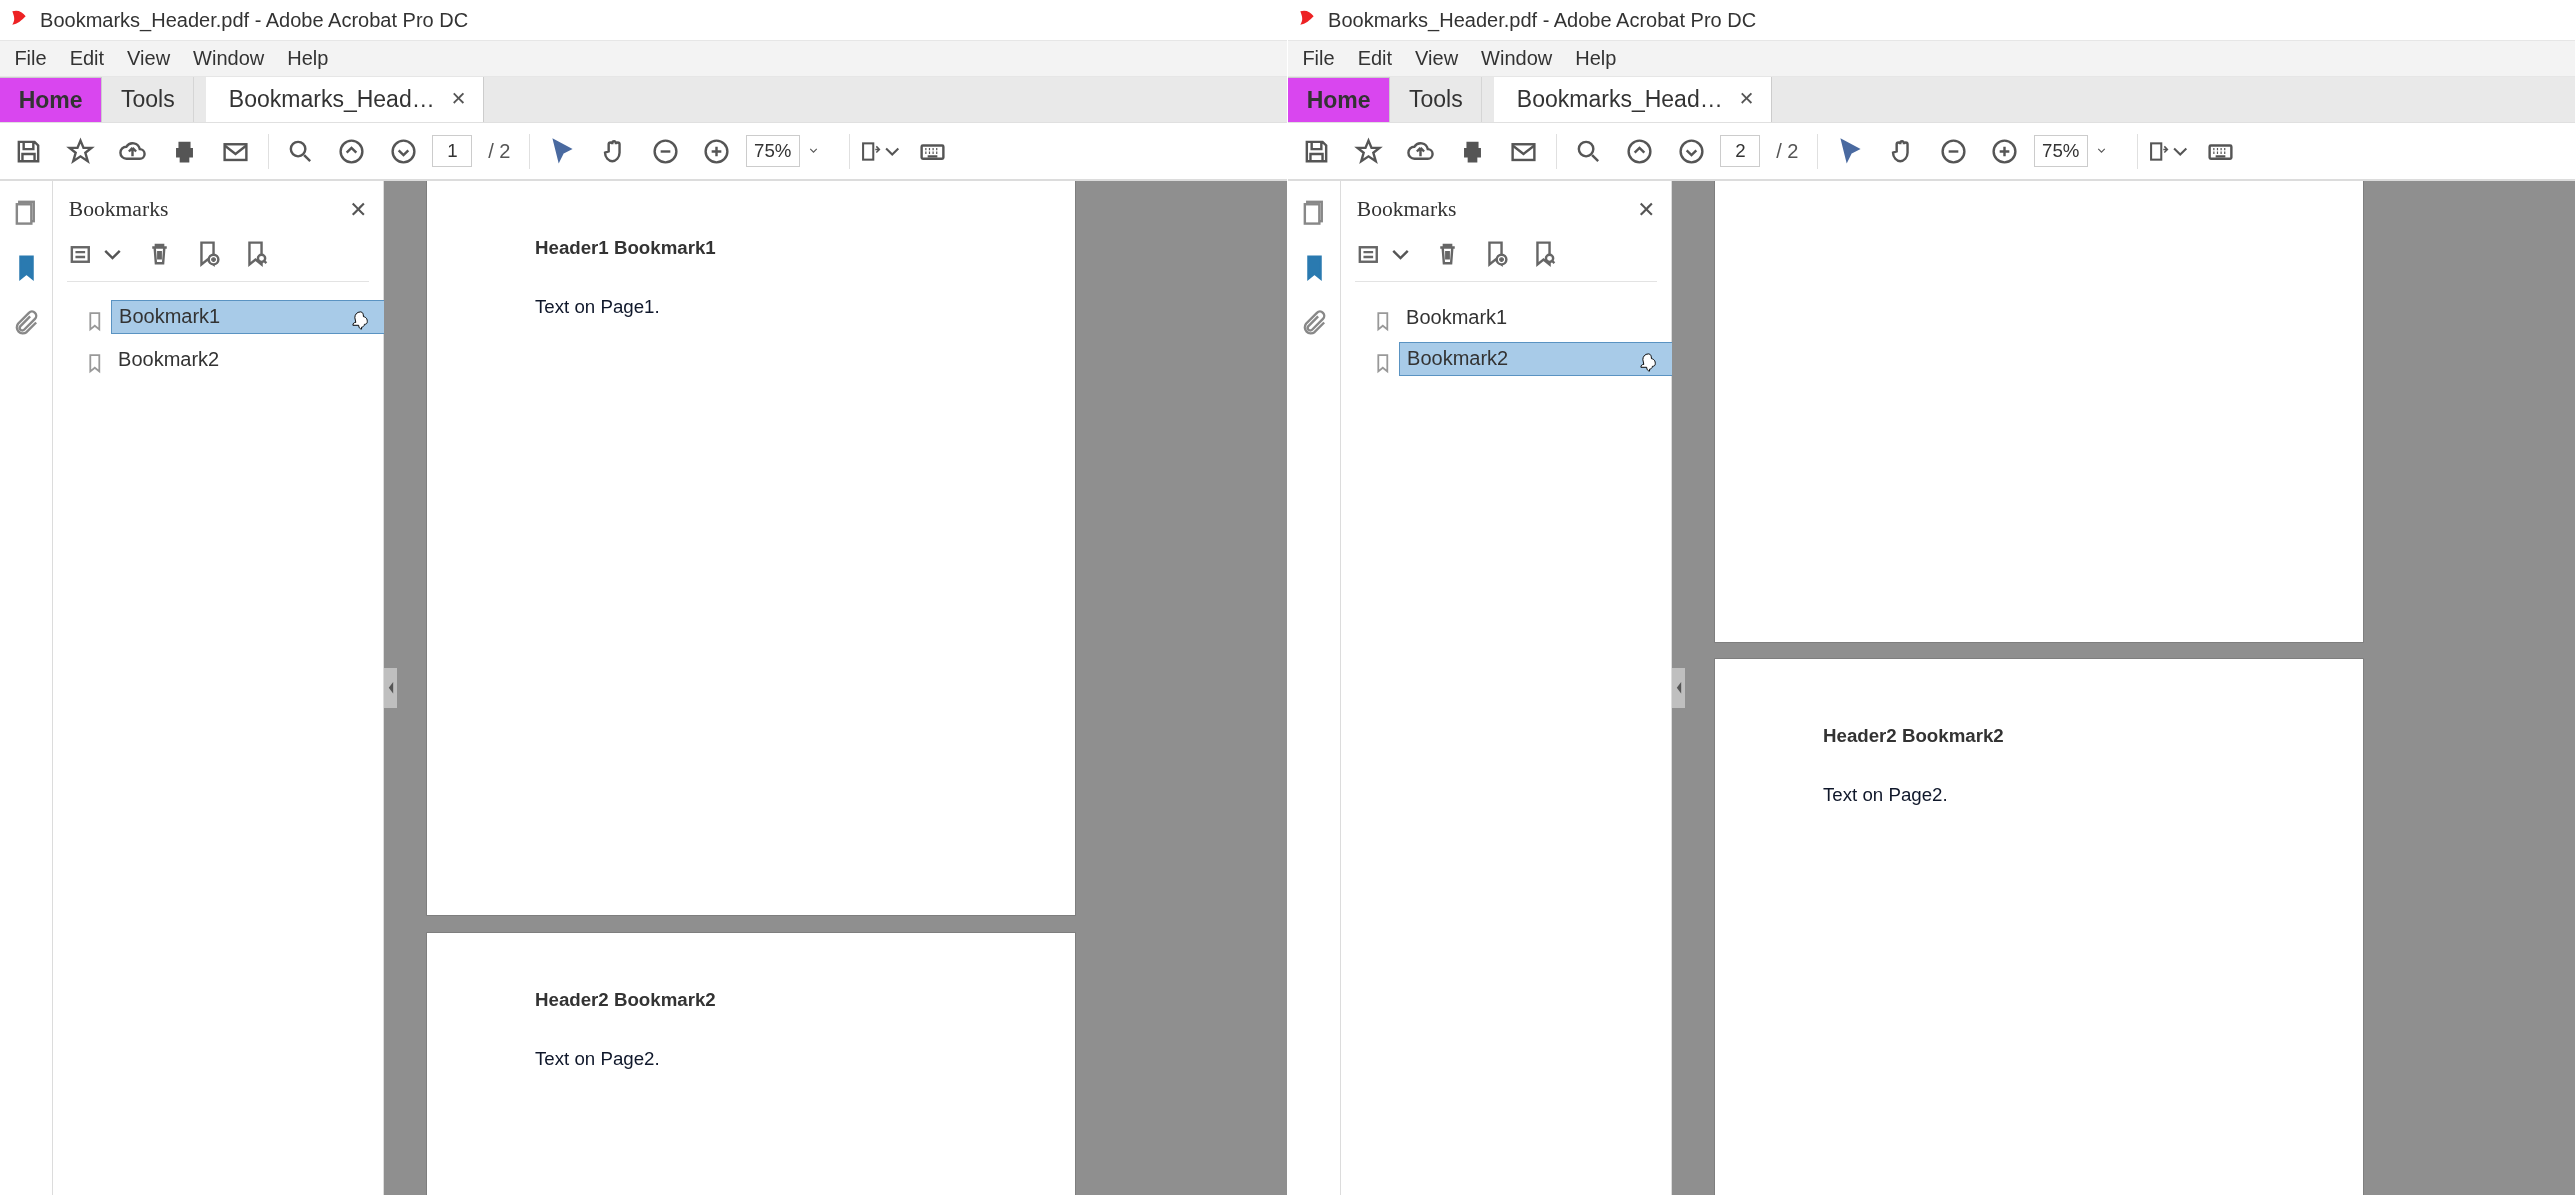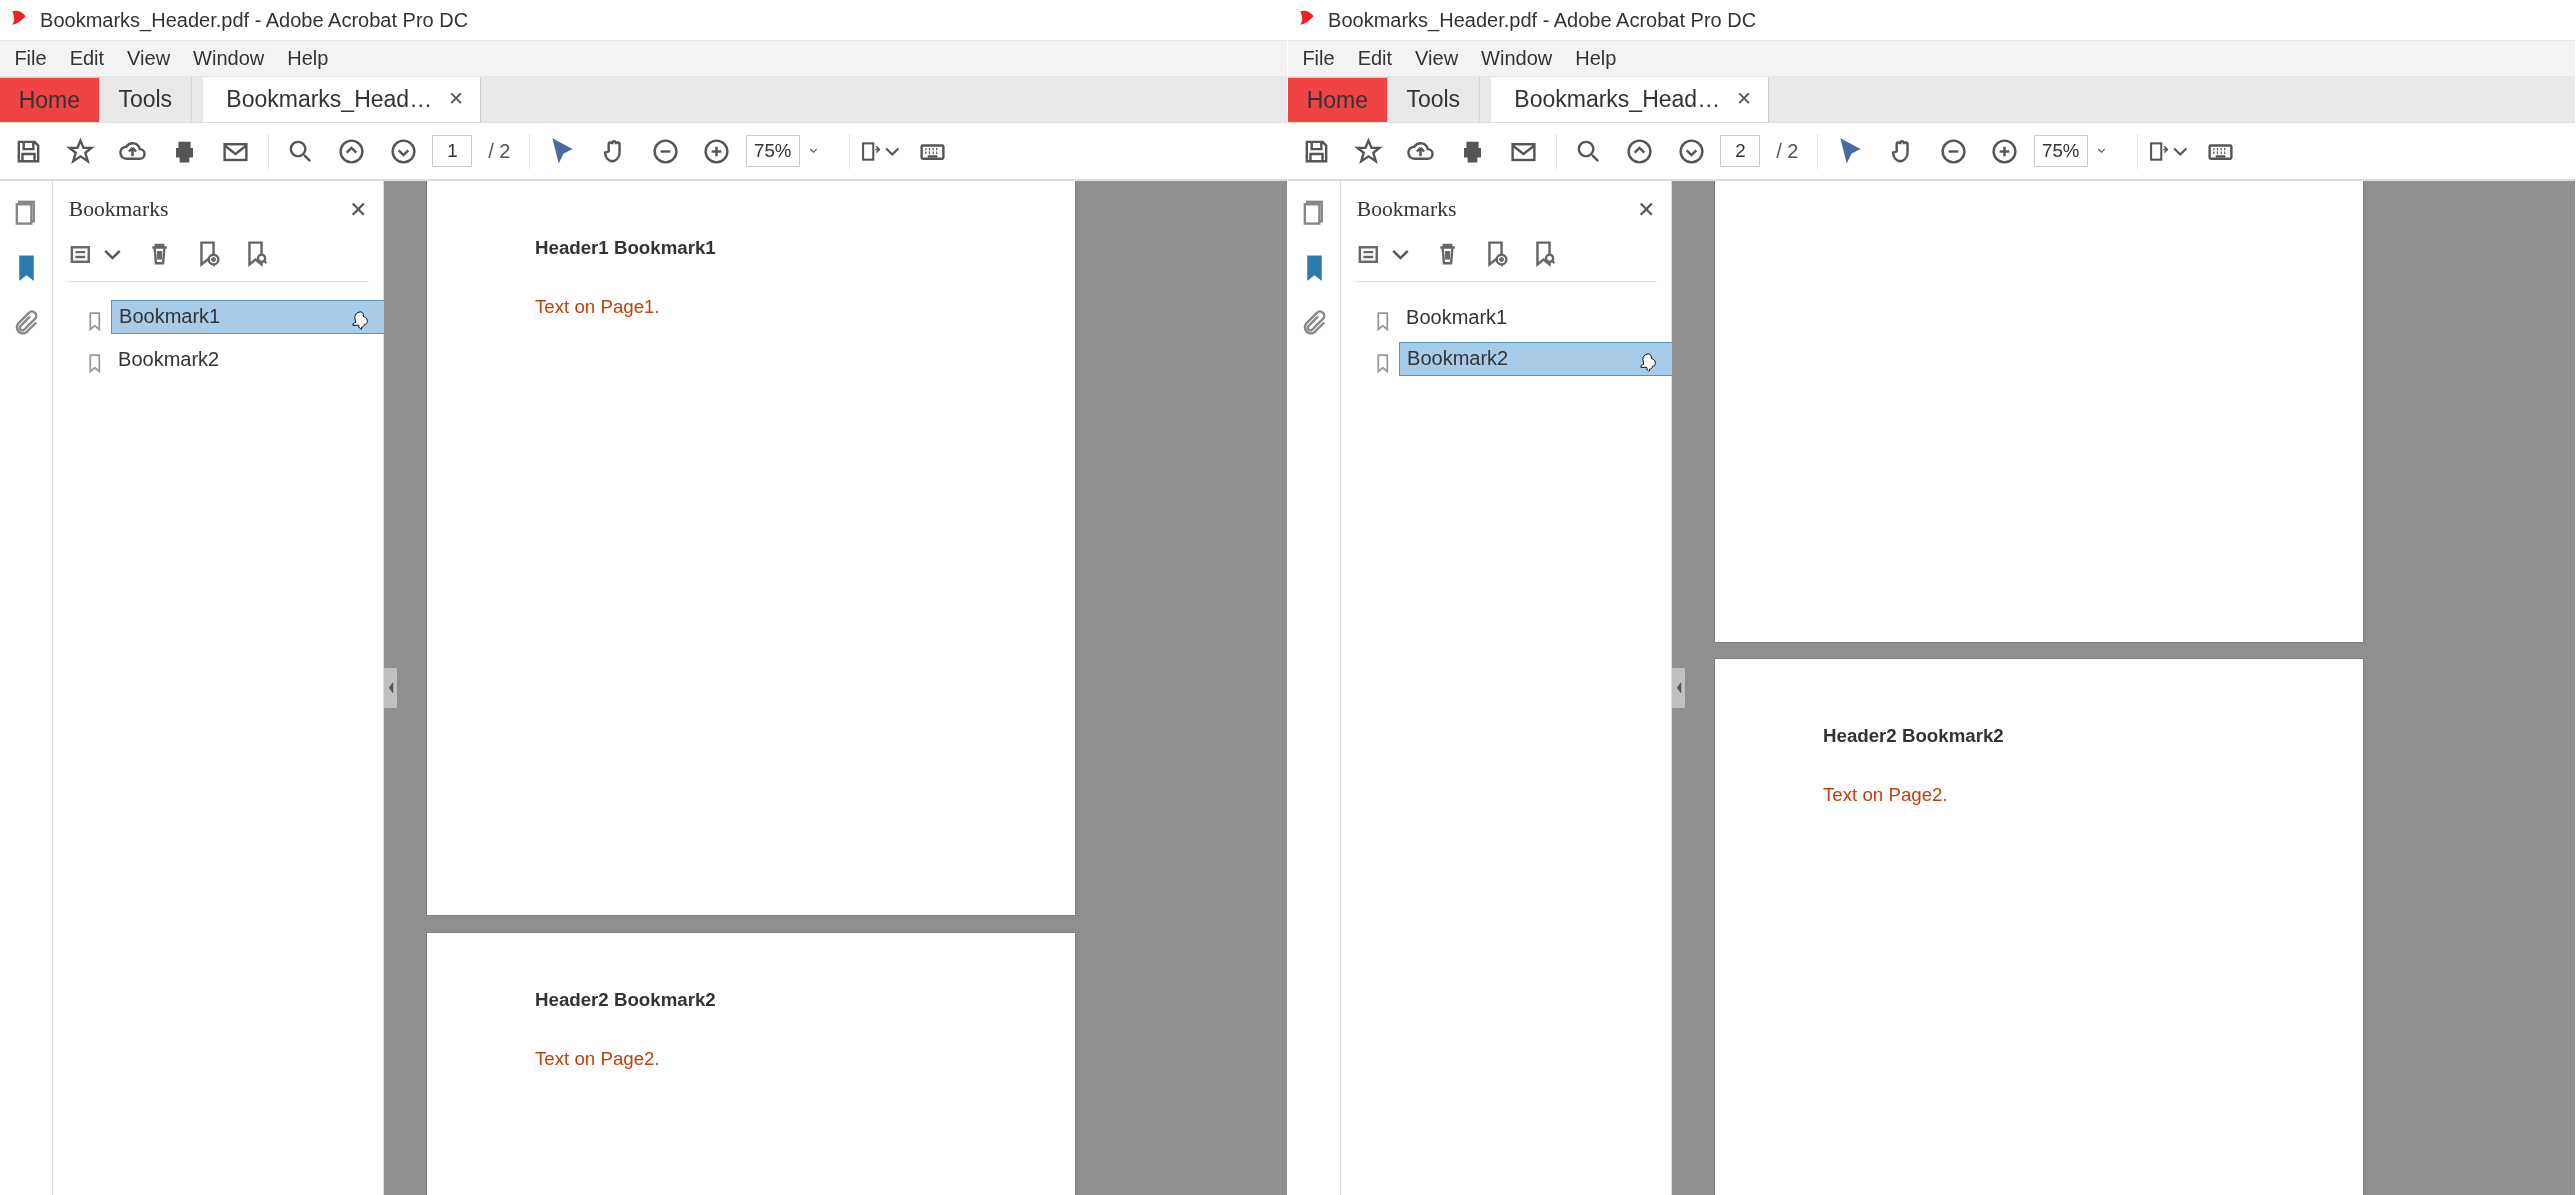--- a/index.html
+++ b/index.html
@@ -7,21 +7,21 @@
   .split{ display:flex; width:100%; height:100%; }
   .pane{ flex:1; display:flex; flex-direction:column; height:100%; border-right:1.4px solid #fff; position:relative; min-width:0;}
   
   .titlebar{ height:40px; display:flex; align-items:center; padding-left:8.6px; background:#fff; font-size:20px; color:#333;}
   .titlebar .appicon svg{ width:20px; height:20px; margin-right:11.5px;}
   
   .menubar{ height:37px; display:flex; align-items:center; background:#f3f3f3; padding-left:2.9px; font-size:20px; border-top:0.7px solid #e6e6e6; border-bottom:0.7px solid #e6e6e6;}
   .menubar span{ padding:5.8px 11.5px; }
   
   .tabstrip{ height:45px; display:flex; align-items:stretch; background:#e9e9e9; font-size:23px; }
-  .tabstrip .hometab{ background:#ef4444; border-top:0.7px solid #ccc; border-right:0.7px solid #ccc; display:flex; align-items:center; padding:0 18.7px; }
+  .tabstrip .hometab{ background:#d946ef; border-top:0.7px solid #ccc; border-right:0.7px solid #ccc; display:flex; align-items:center; padding:0 18.7px;font-weight:bold; }
   .tabstrip .toolstab{ display:flex; align-items:center; padding:0 18.7px; border-right:0.7px solid #d5d5d5;}
   .tabstrip .doctab{ display:flex; align-items:center; padding:0 16px 0 23px; background:#fff; border-right:0.7px solid #ccc; min-width:0;}
   .tabstrip .doctab .label{ max-width:209px; overflow:hidden; white-space:nowrap; text-overflow:ellipsis; }
   .tabstrip .doctab .closex{ margin-left:13px; font-size:18.7px; color:#555; line-height:1;}
   
   .toolbar{ height:58px; display:flex; align-items:center; background:#fff; border-top:0.7px solid #e0e0e0; border-bottom:1.4px solid #dcdcdc; padding:0 5.8px; gap:5.8px;}
   .tbtn{ width:46px; height:46px; display:flex; align-items:center; justify-content:center; }
   .tbtn svg{ width:29px; height:29px; stroke:#555; fill:none; stroke-width:2;}
   .sep{ width:0.7px; height:35px; background:#e0e0e0; margin:0 2.9px;}
   .pagefield{ width:40px; height:32px; border:0.7px solid #ccc; text-align:center; font-size:18.7px; color:#333; background:#fff; }
@@ -49,21 +49,21 @@
   .bmrow.sel .lbl{ background:#a8cbe8; border:0.7px solid #5a93c2; }
   .bmrow .cur{ position:relative; margin-left:-99px; margin-top:2.9px; pointer-events:none;}
   .bmrow .cur svg{ width:23px; height:23px;}
   
   .doc{ flex:1; background:#8f8f8f; position:relative; min-width:0; overflow:hidden;}
   .collapse{ position:absolute; left:0; top:50%; transform:translateY(-50%); width:13px; height:40px; background:#bfbfbf; display:flex; align-items:center; justify-content:center;}
   .collapse svg{ width:10px; height:17.3px; fill:#555;}
   
   .page{ position:absolute; background:#fff; box-shadow:0 0 0 0.7px #777;}
   .page .h{ font-weight:600; font-size:18.7px; color:#333; margin-bottom:37px;}
-  .page .t{ font-size:18.7px; color:#c2410c;}
+  .page .t{ font-size:18.7px; color:#0f172a;}
 </style>
 </head>
 <body>
 
 <div class="split">
 
   <div class="pane">
 
     <div class="titlebar">
       <span class="appicon">

